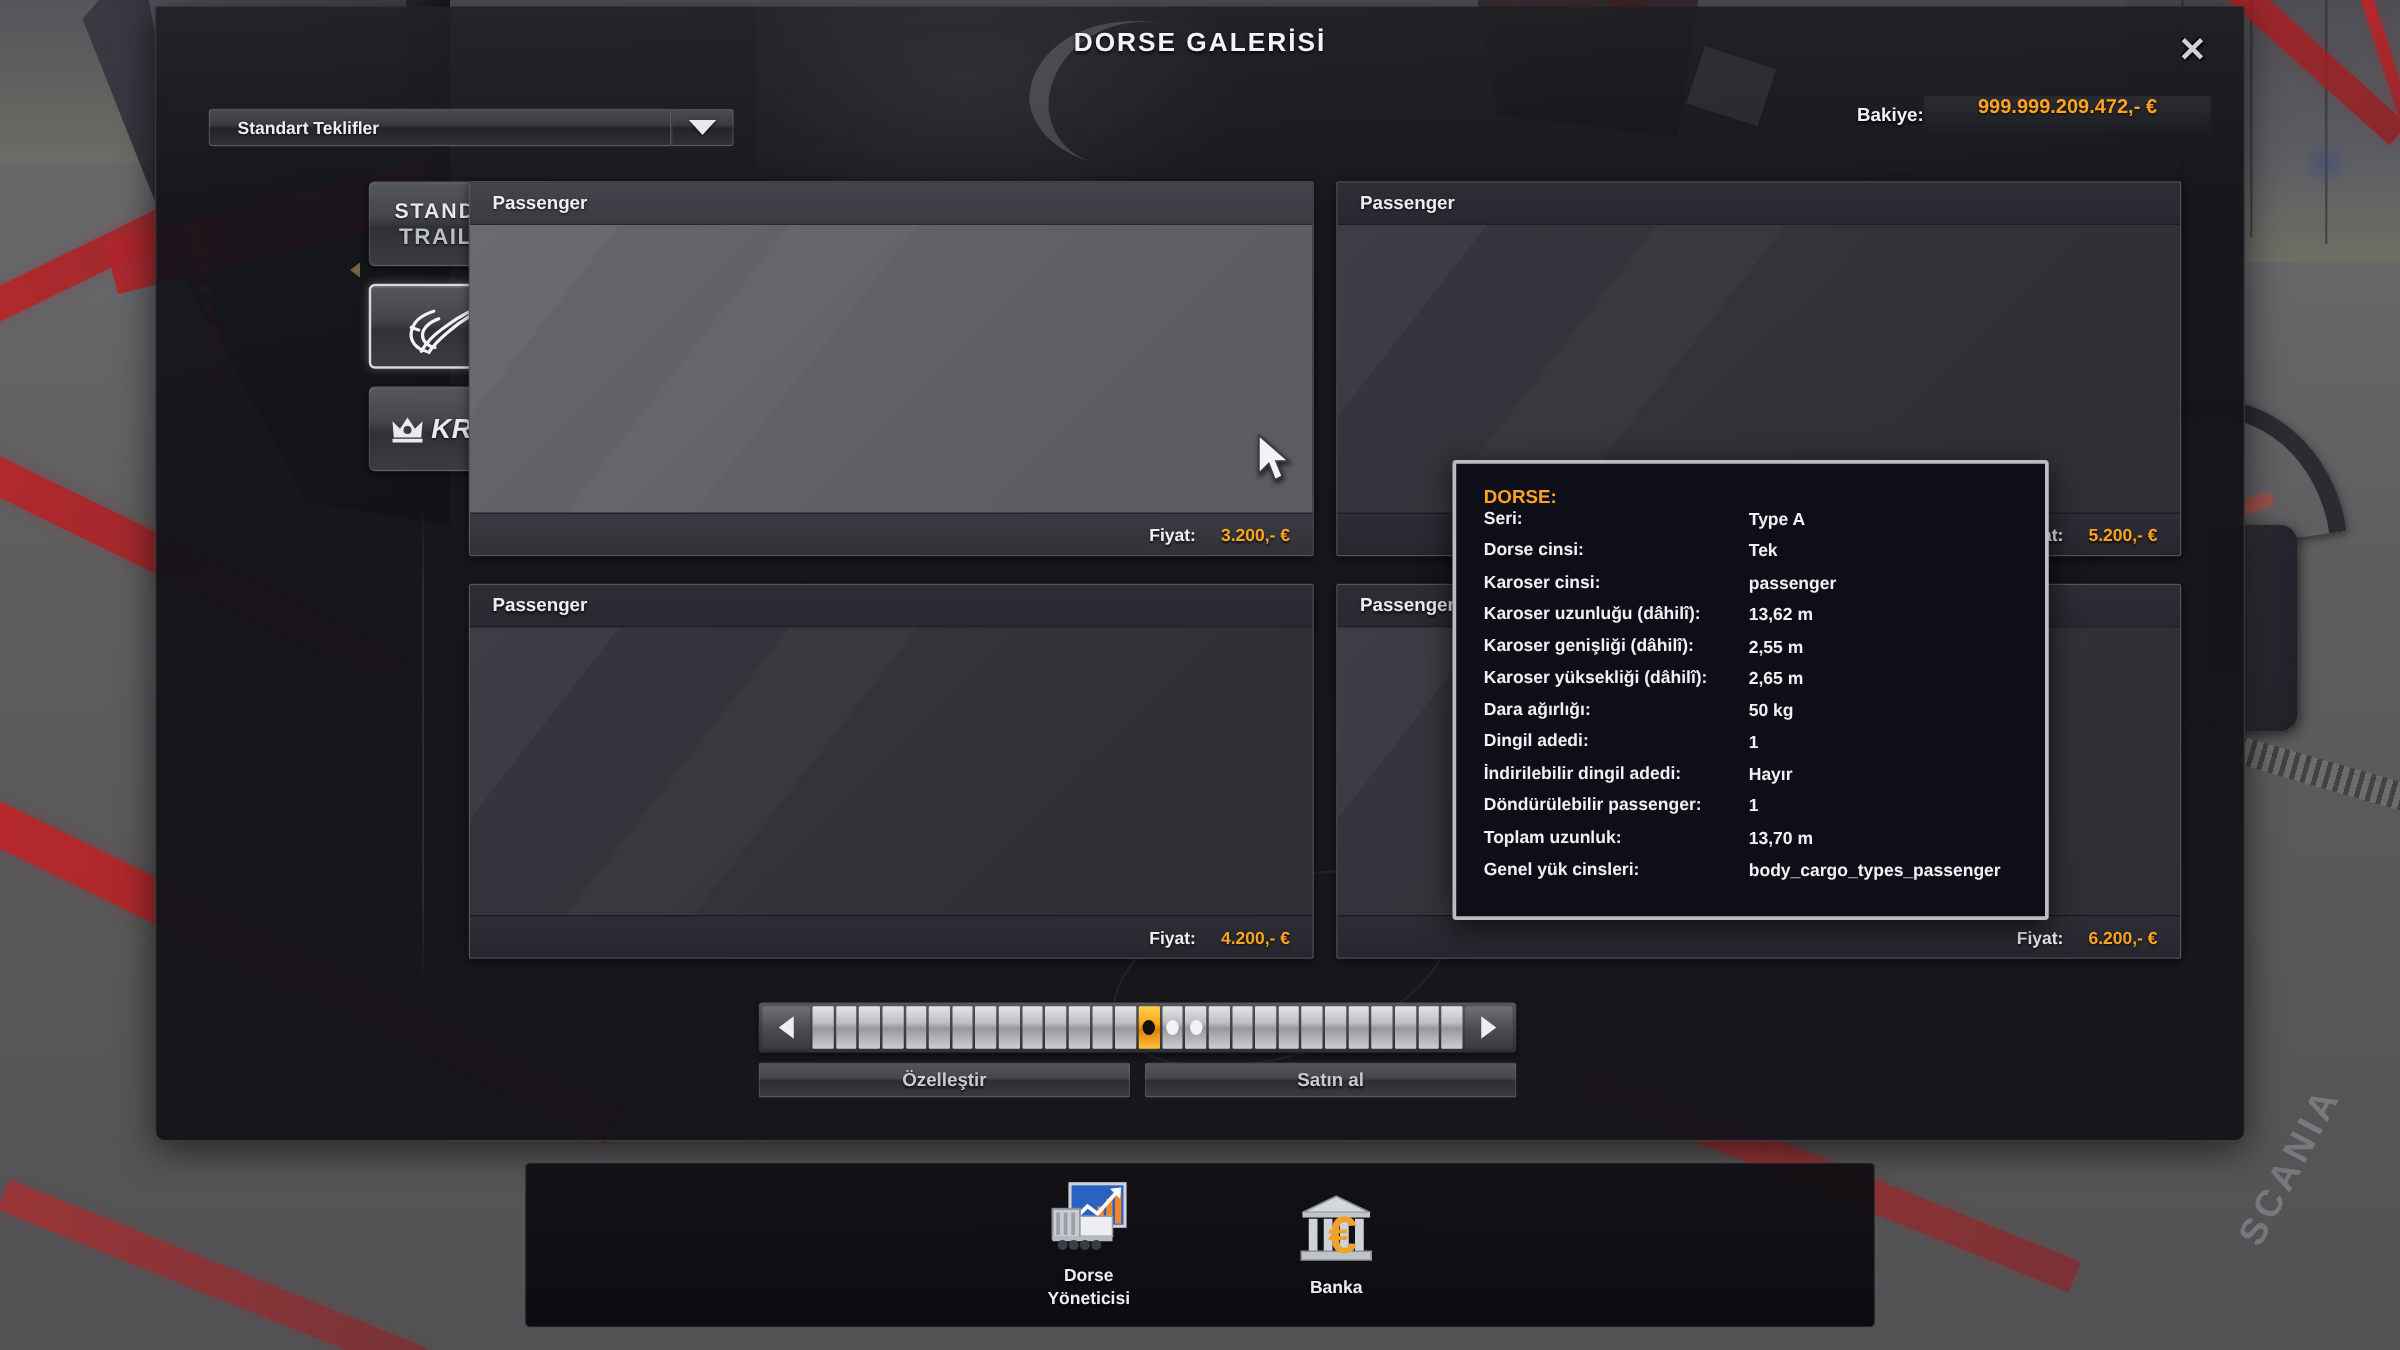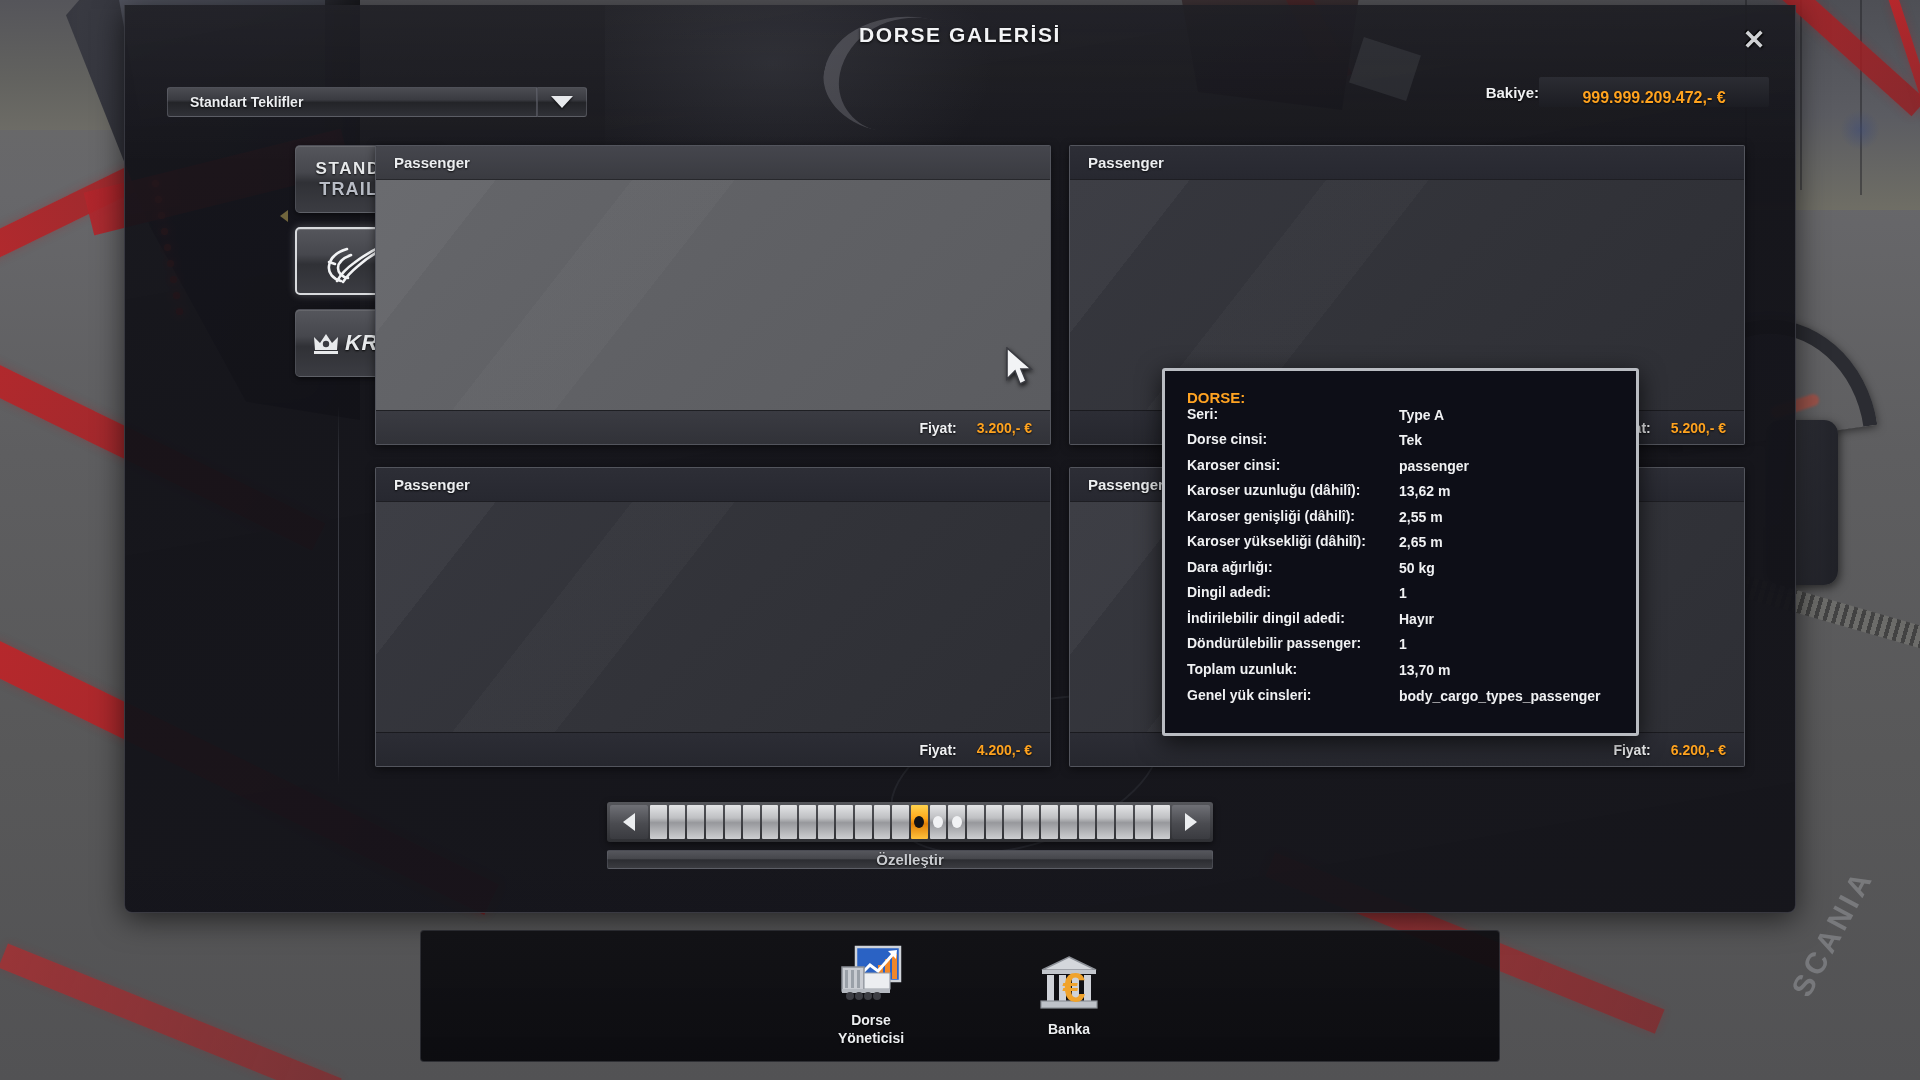--- a/index.html
+++ b/index.html
@@ -178,21 +178,21 @@
   
   #balance {
     position:absolute; right: 26px; top: 72px; display:flex; align-items:center; 
   }
   .bal-label {
     font: 700 15px "Liberation Sans", sans-serif; color:#f0f1f3;
     text-shadow: 0 1px 2px rgba(0,0,0,.9);
   }
   .bal-value-box {
     min-width: 230px; height: 30px; padding: 0 14px;
-    display:flex; align-items:flex-end; justify-content:center;
+    display:flex; align-items:flex-start; justify-content:center;
     background: linear-gradient(180deg, rgba(46,47,54,.85), rgba(28,29,35,.9));
     border-radius: 2px;
   }
   .bal-value {
     font: 700 16px "Liberation Sans", sans-serif; color:#ffa31f;
     text-shadow: 0 1px 2px rgba(0,0,0,.9);
   }
 
   
   #brand-sidebar { position:absolute; left: 170px; top: 140px; width: 148px; }
@@ -338,21 +338,21 @@
     background: linear-gradient(180deg,#ffd24d 0%,#ffa81a 40%,#e07f06 55%,#ffc23c 100%);
   }
   .pg-cell .dot {
     position:absolute; left:50%; top:50%; transform:translate(-50%,-50%);
     width: 10px; height: 12px; border-radius:50%;
   }
   .pg-cell .dot.black { background:#121216; }
   .pg-cell .dot.white { background:#f1f2f4; }
 
   
-  #actions { position:absolute; left: 482px; top: 845px; width: 606px; display:flex; gap: 12px; flex-direction: column; }
+  #actions { position:absolute; left: 482px; top: 845px; width: 606px; display:flex; gap: 12px; }
   .act-btn {
     flex:1; height: 28px; cursor:pointer;
     background: linear-gradient(180deg,#55565c 0%,#46474c 45%,#2c2d32 52%,#3a3b40 100%);
     border: 1px solid rgba(110,112,122,.35);
     border-radius: 2px;
     display:flex; align-items:center; justify-content:center;
     font: 700 15px "Liberation Sans", sans-serif; color:#c9cbcf;
     text-shadow: 0 1px 2px rgba(0,0,0,.8);
   }
 
@@ -627,20 +627,21 @@
         <div class="pg-cell"></div>
         <div class="pg-cell"></div>
       </div>
     <div class="pg-arrow">
       <div class="tri-r"></div>
     </div>
   </div>
 
   <div id="actions">
     <div class="act-btn">Özelleştir</div>
+    <div class="act-btn">Satın al</div>
   </div>
 </div>
 
 <div id="taskbar">
   <div class="tb-item">
     <div class="tb-icon">
       <svg width="62" height="60" viewBox="0 0 62 60">
         <rect x="16" y="2" width="44" height="34" fill="#2a62c4" stroke="#cfd3d9" stroke-width="2.5"></rect>
         <rect x="38" y="20" width="5" height="14" fill="#f0872a"></rect>
         <rect x="45" y="14" width="5" height="20" fill="#f0872a"></rect>

